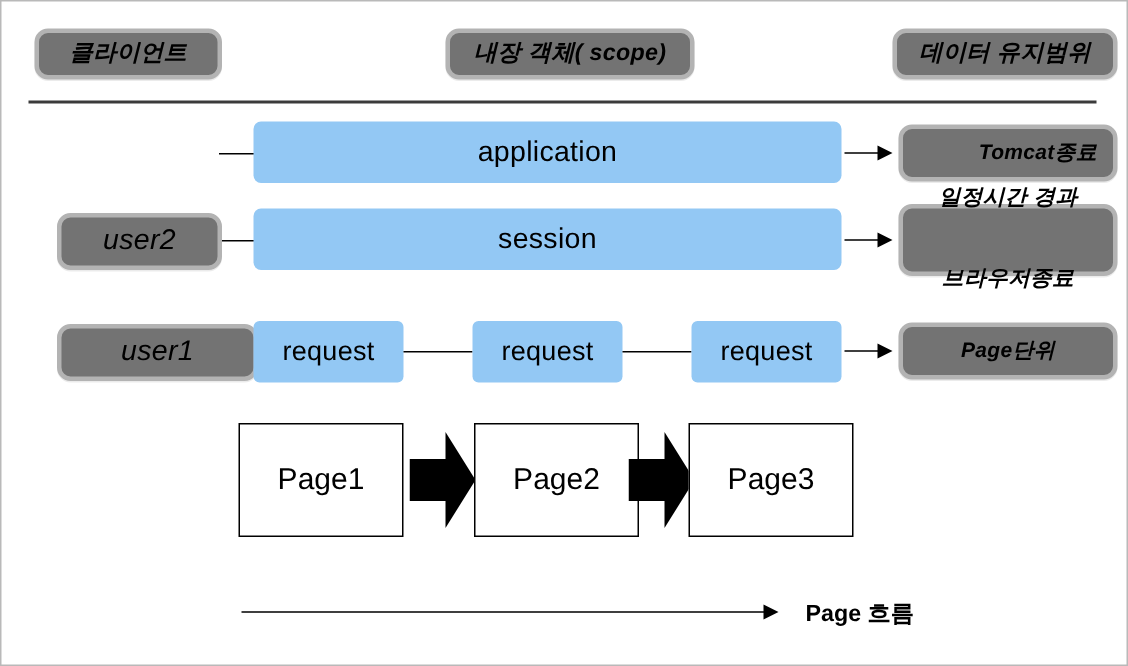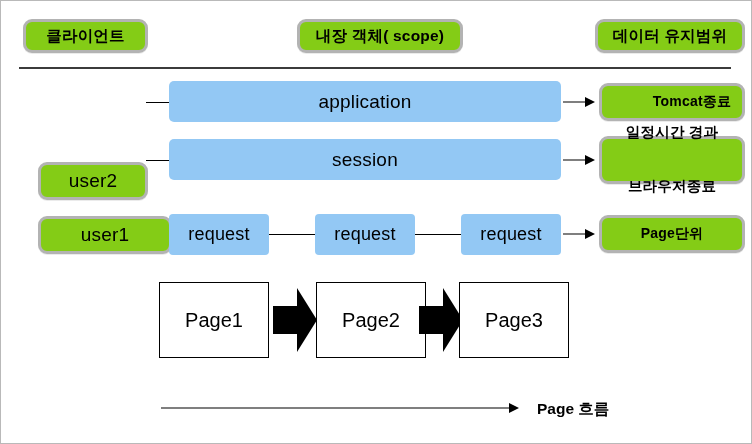--- a/index.html
+++ b/index.html
@@ -16,32 +16,33 @@
     width: 752px;
     height: 444px;
     background: #ffffff;
     border: 1px solid #b9b9b9;
     overflow: hidden;
   }
 
   
   .pill {
     position: absolute;
-    background: #84cc16;
+    background: #737373;
     border: 3px solid #b3b3b3;
     border-radius: 9px;
     display: flex;
     align-items: center;
     justify-content: center;
     text-align: center;
     line-height: 1.12;
     color: #000;
     font-weight: 700;
     letter-spacing: 0.2px;
     box-shadow: 0 1px 0 rgba(0,0,0,0.08);
+    font-style: italic;
   }
   .pill.hdr { font-size: 15.5px; font-weight: 700; }
   .pill.actor { font-size: 19px; font-weight: 400; }
   .pill.scope-out { font-size: 14px; font-weight: 700; }
   .pill.scope-out.two-line { font-size: 14.5px; line-height: 1.22; gap: 36px; }
 
   
   .bluebar {
     position: absolute;
     background: #93c8f4;
@@ -142,21 +143,21 @@
     <div class="shaft" style="width:24px;"></div>
     <div class="head"></div>
   </div>
 
   <div class="pill scope-out" style="left:598px; top:82px; width:146px; height:38px;padding-left:40px;">
     <span>Tomcat종료</span>
   </div>
 
   <div class="hline" style="left:145px; top:159px; width:26px;"></div>
 
-  <div class="pill actor" style="left:37px; top:141px; width:110px; height:38px;margin-top:20px;">
+  <div class="pill actor" style="left:37px; top:141px; width:110px; height:38px;">
     <span>user2</span>
   </div>
 
   <div class="bluebar" style="left:168px; top:138px; width:392px; height:41px;">
     <span>session</span>
   </div>
 
   <div class="arrow" style="left:562px; top:152px; width:32px; height:14px;">
     <div class="shaft" style="width:24px;"></div>
     <div class="head"></div>

